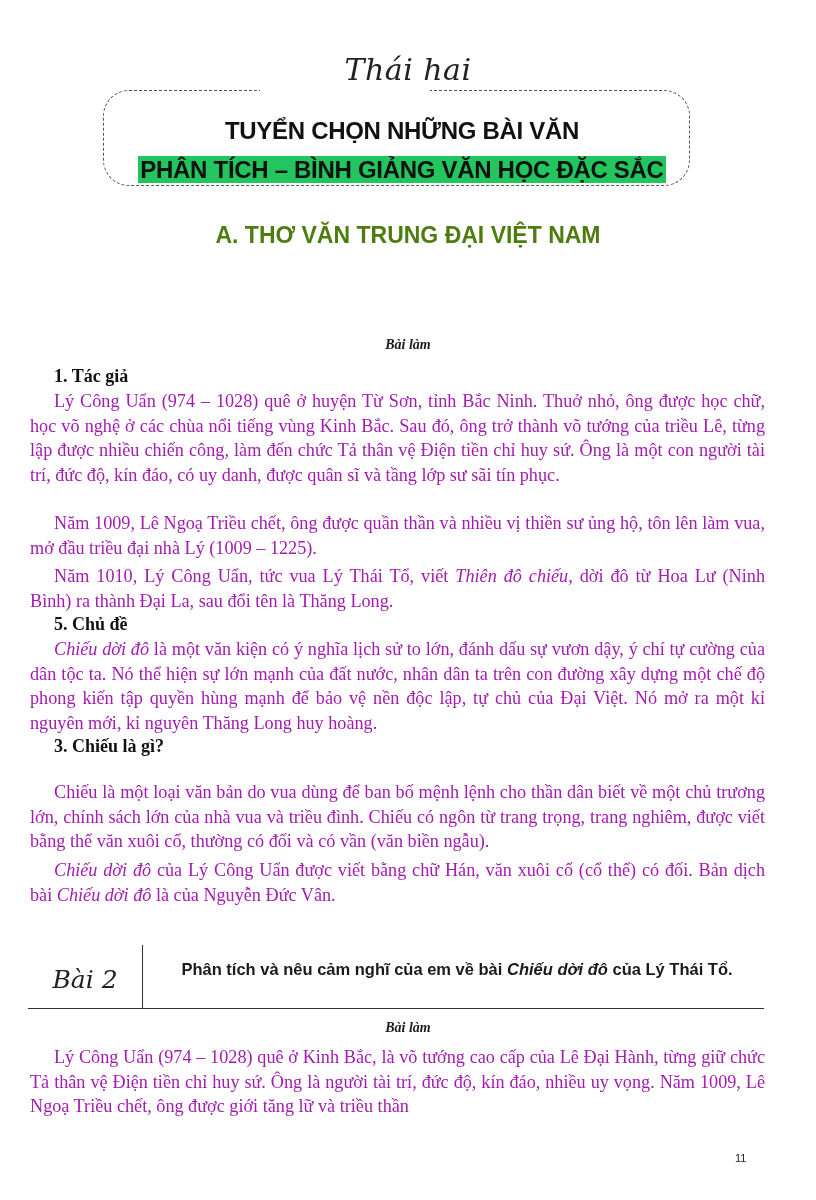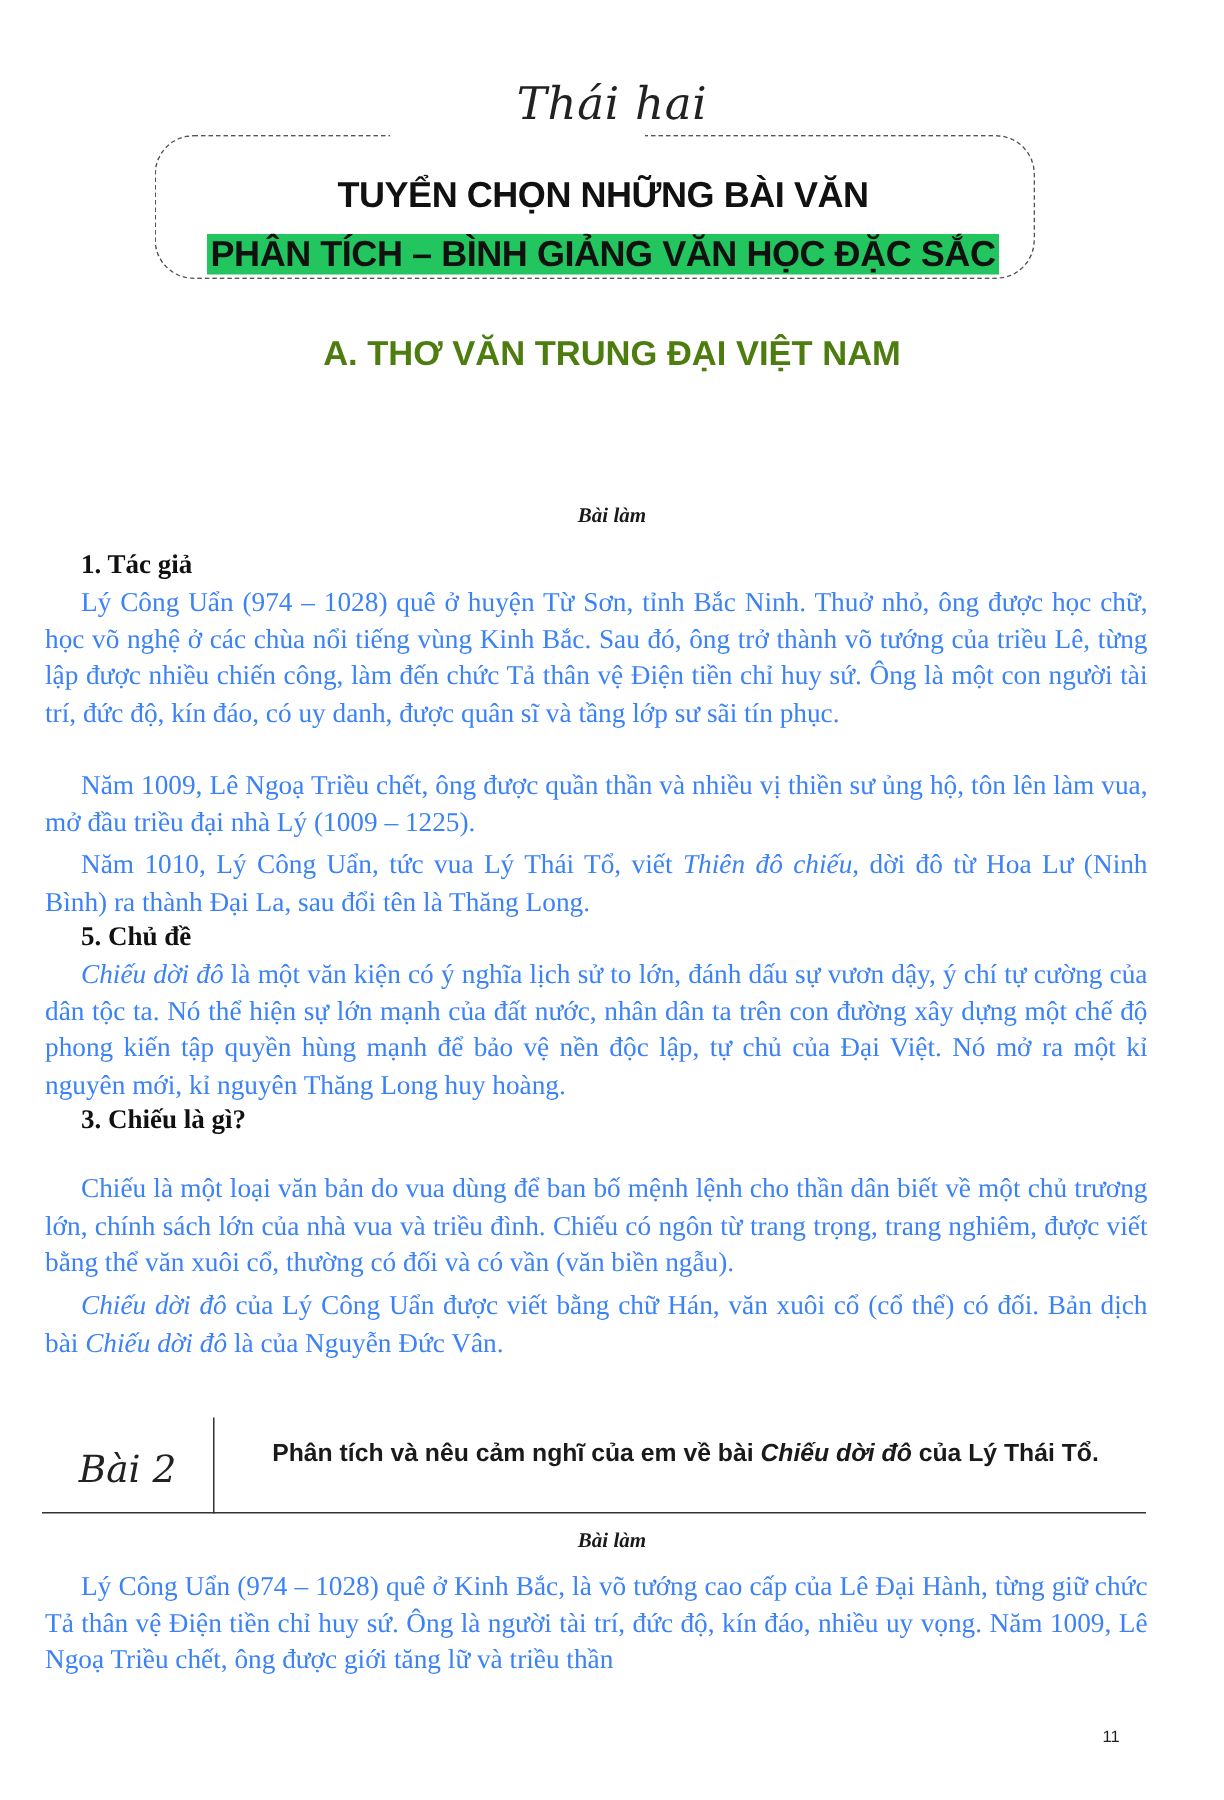--- a/index.html
+++ b/index.html
@@ -54,21 +54,21 @@
   .subhead {
     position: absolute; left: 0; width: 816px; text-align: center;
     font-family: "Liberation Serif", serif; font-weight: bold; font-style: italic; font-size: 14px; color: #1a1a1a;
   }
   .h3 {
     position: absolute; left: 30px;
     font-family: "Liberation Serif", serif; font-weight: bold; font-size: 18px; color: #111; margin-left: 24px;
   }
   .para {
     position: absolute; left: 30px; width: 735px;
-    font-family: "Liberation Serif", serif; font-size: 18.2px; line-height: 24.6px; color: #3b82f6;
+    font-family: "Liberation Serif", serif; font-size: 18.2px; line-height: 24.6px; color: #a21caf;
     text-align: justify; text-indent: 24px;
   }
   .para i { font-style: italic; }
 
   .page-number {
     position: absolute; left: 735px; top: 1152px;
     font-family: "Liberation Sans", sans-serif; font-size: 11px; color: #222;
   }
 </style>
 </head>

